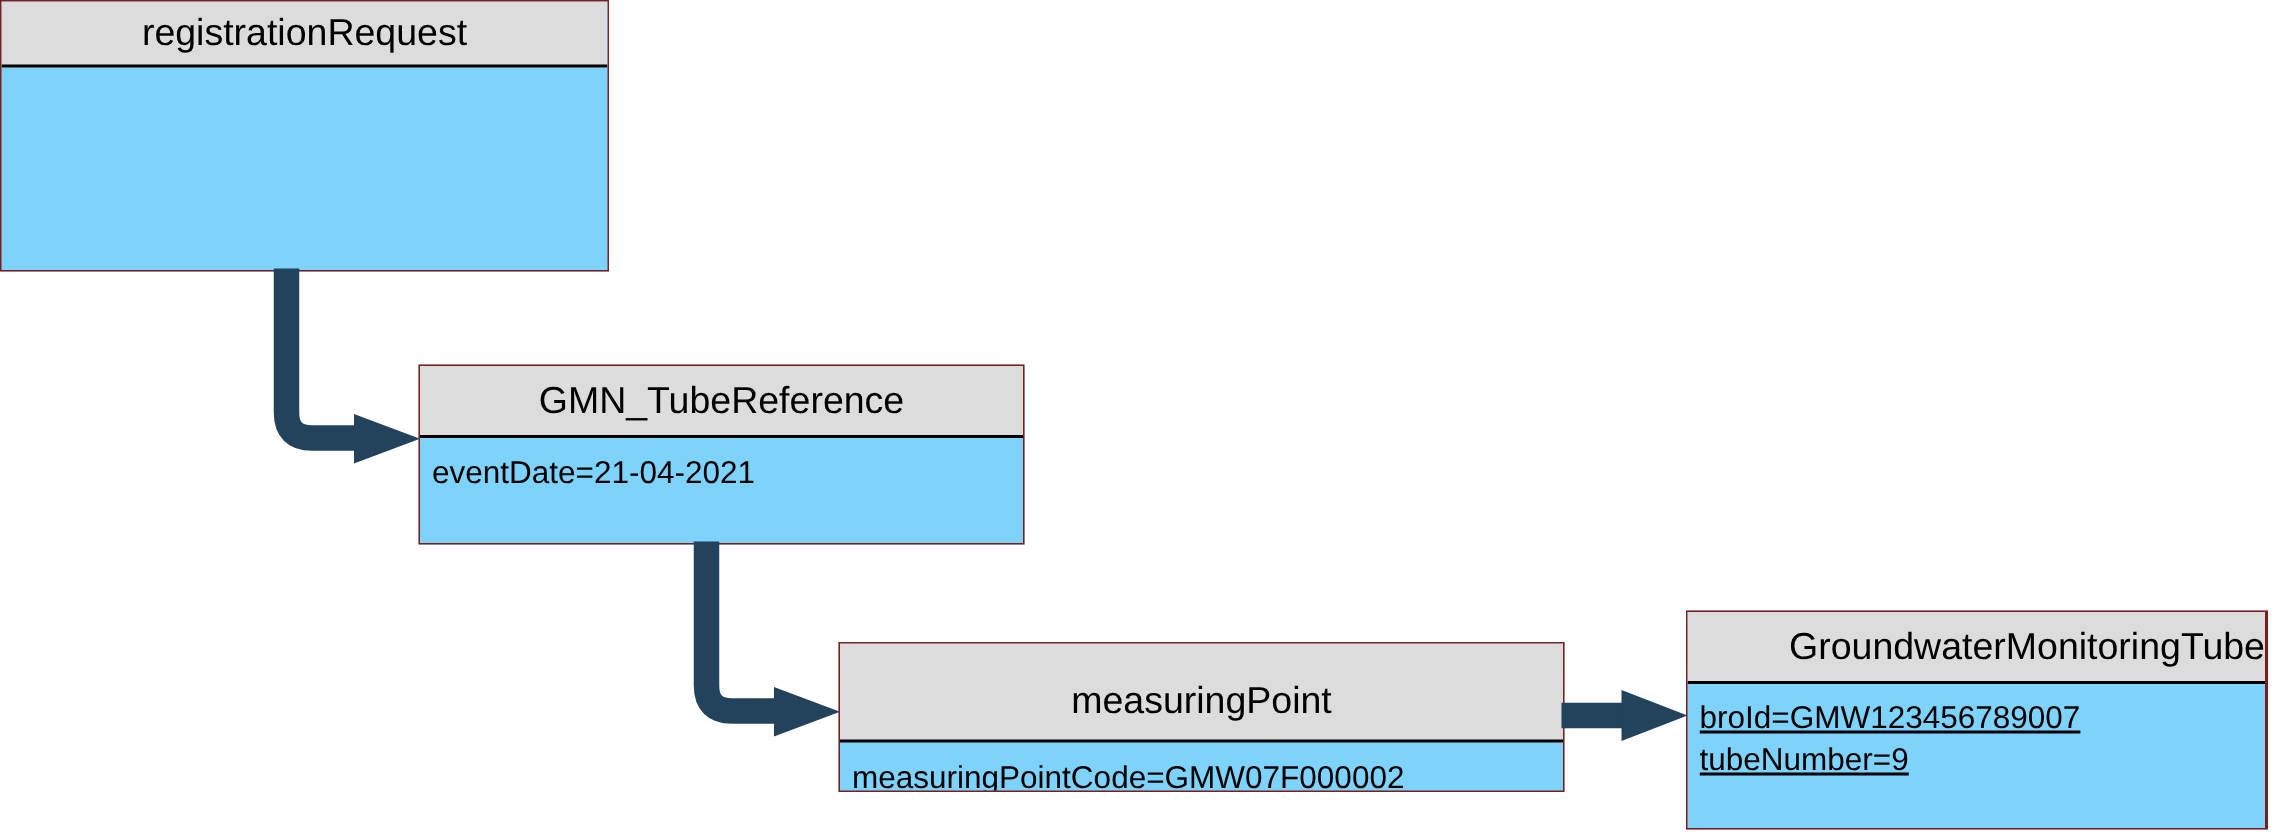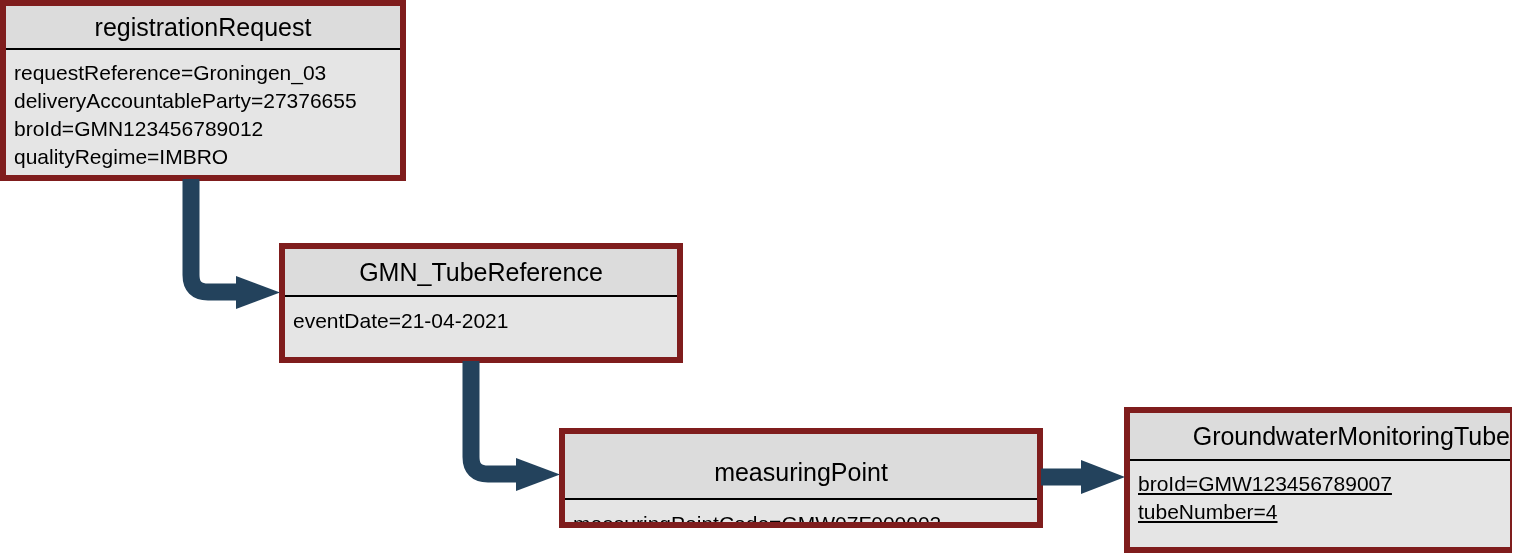--- a/index.html
+++ b/index.html
@@ -17,22 +17,22 @@
     width: 1526px;
     height: 556px;
     background: #ffffff;
     overflow: hidden;
   }
 
   
   .node {
     position: absolute;
     box-sizing: border-box;
-    background: #e5e5e5;
-    border: 6px solid #7f1d1d;
+    background: #7dd3fc;
+    border: 1px solid #7f1d1d;
     overflow: hidden;
   }
   .node-header {
     box-sizing: border-box;
     background: #dcdcdc;
     border-bottom: 2px solid #000000;
     text-align: center;
     color: #000000;
     font-size: 25px;
     line-height: 1;
@@ -117,47 +117,41 @@
   #conn-tuberef-to-measuringpoint { left: 460px; top: 361px; }
   #conn-measuringpoint-to-tube { left: 1041px; top: 455px; }
 </style>
 </head>
 <body>
 
 <div id="canvas">
 
   <div class="node" id="node-registration-request">
     <div class="node-header">registrationRequest</div>
-    <div class="node-body">
-      <div class="attr">requestReference=Groningen_03</div>
-      <div class="attr">deliveryAccountableParty=27376655</div>
-      <div class="attr">broId=GMN123456789012</div>
-      <div class="attr">qualityRegime=IMBRO</div>
-    </div>
   </div>
 
   <div class="node" id="node-gmn-tubereference">
     <div class="node-header">GMN_TubeReference</div>
     <div class="node-body">
       <div class="attr">eventDate=21-04-2021</div>
     </div>
   </div>
 
   <div class="node" id="node-measuringpoint">
     <div class="node-header">measuringPoint</div>
     <div class="node-body">
       <div class="attr">measuringPointCode=GMW07F000002</div>
     </div>
   </div>
 
   <div class="node" id="node-groundwater-monitoring-tube">
     <div class="node-header">GroundwaterMonitoringTube</div>
     <div class="node-body">
       <div class="attr">broId=GMW123456789007</div>
-      <div class="attr">tubeNumber=4</div>
+      <div class="attr">tubeNumber=9</div>
     </div>
   </div>
 
   <div class="connector" id="conn-request-to-tuberef">
     <svg width="110" height="130" viewBox="0 0 110 130">
       <path d="M 11 0 L 11 96 Q 11 113 28 113 L 62 113" fill="none" stroke="#23425c" stroke-width="17" stroke-linecap="butt"></path>
       <path d="M 56 97 L 100 113.5 L 56 130 Z" fill="#23425c"></path>
     </svg>
   </div>
 

